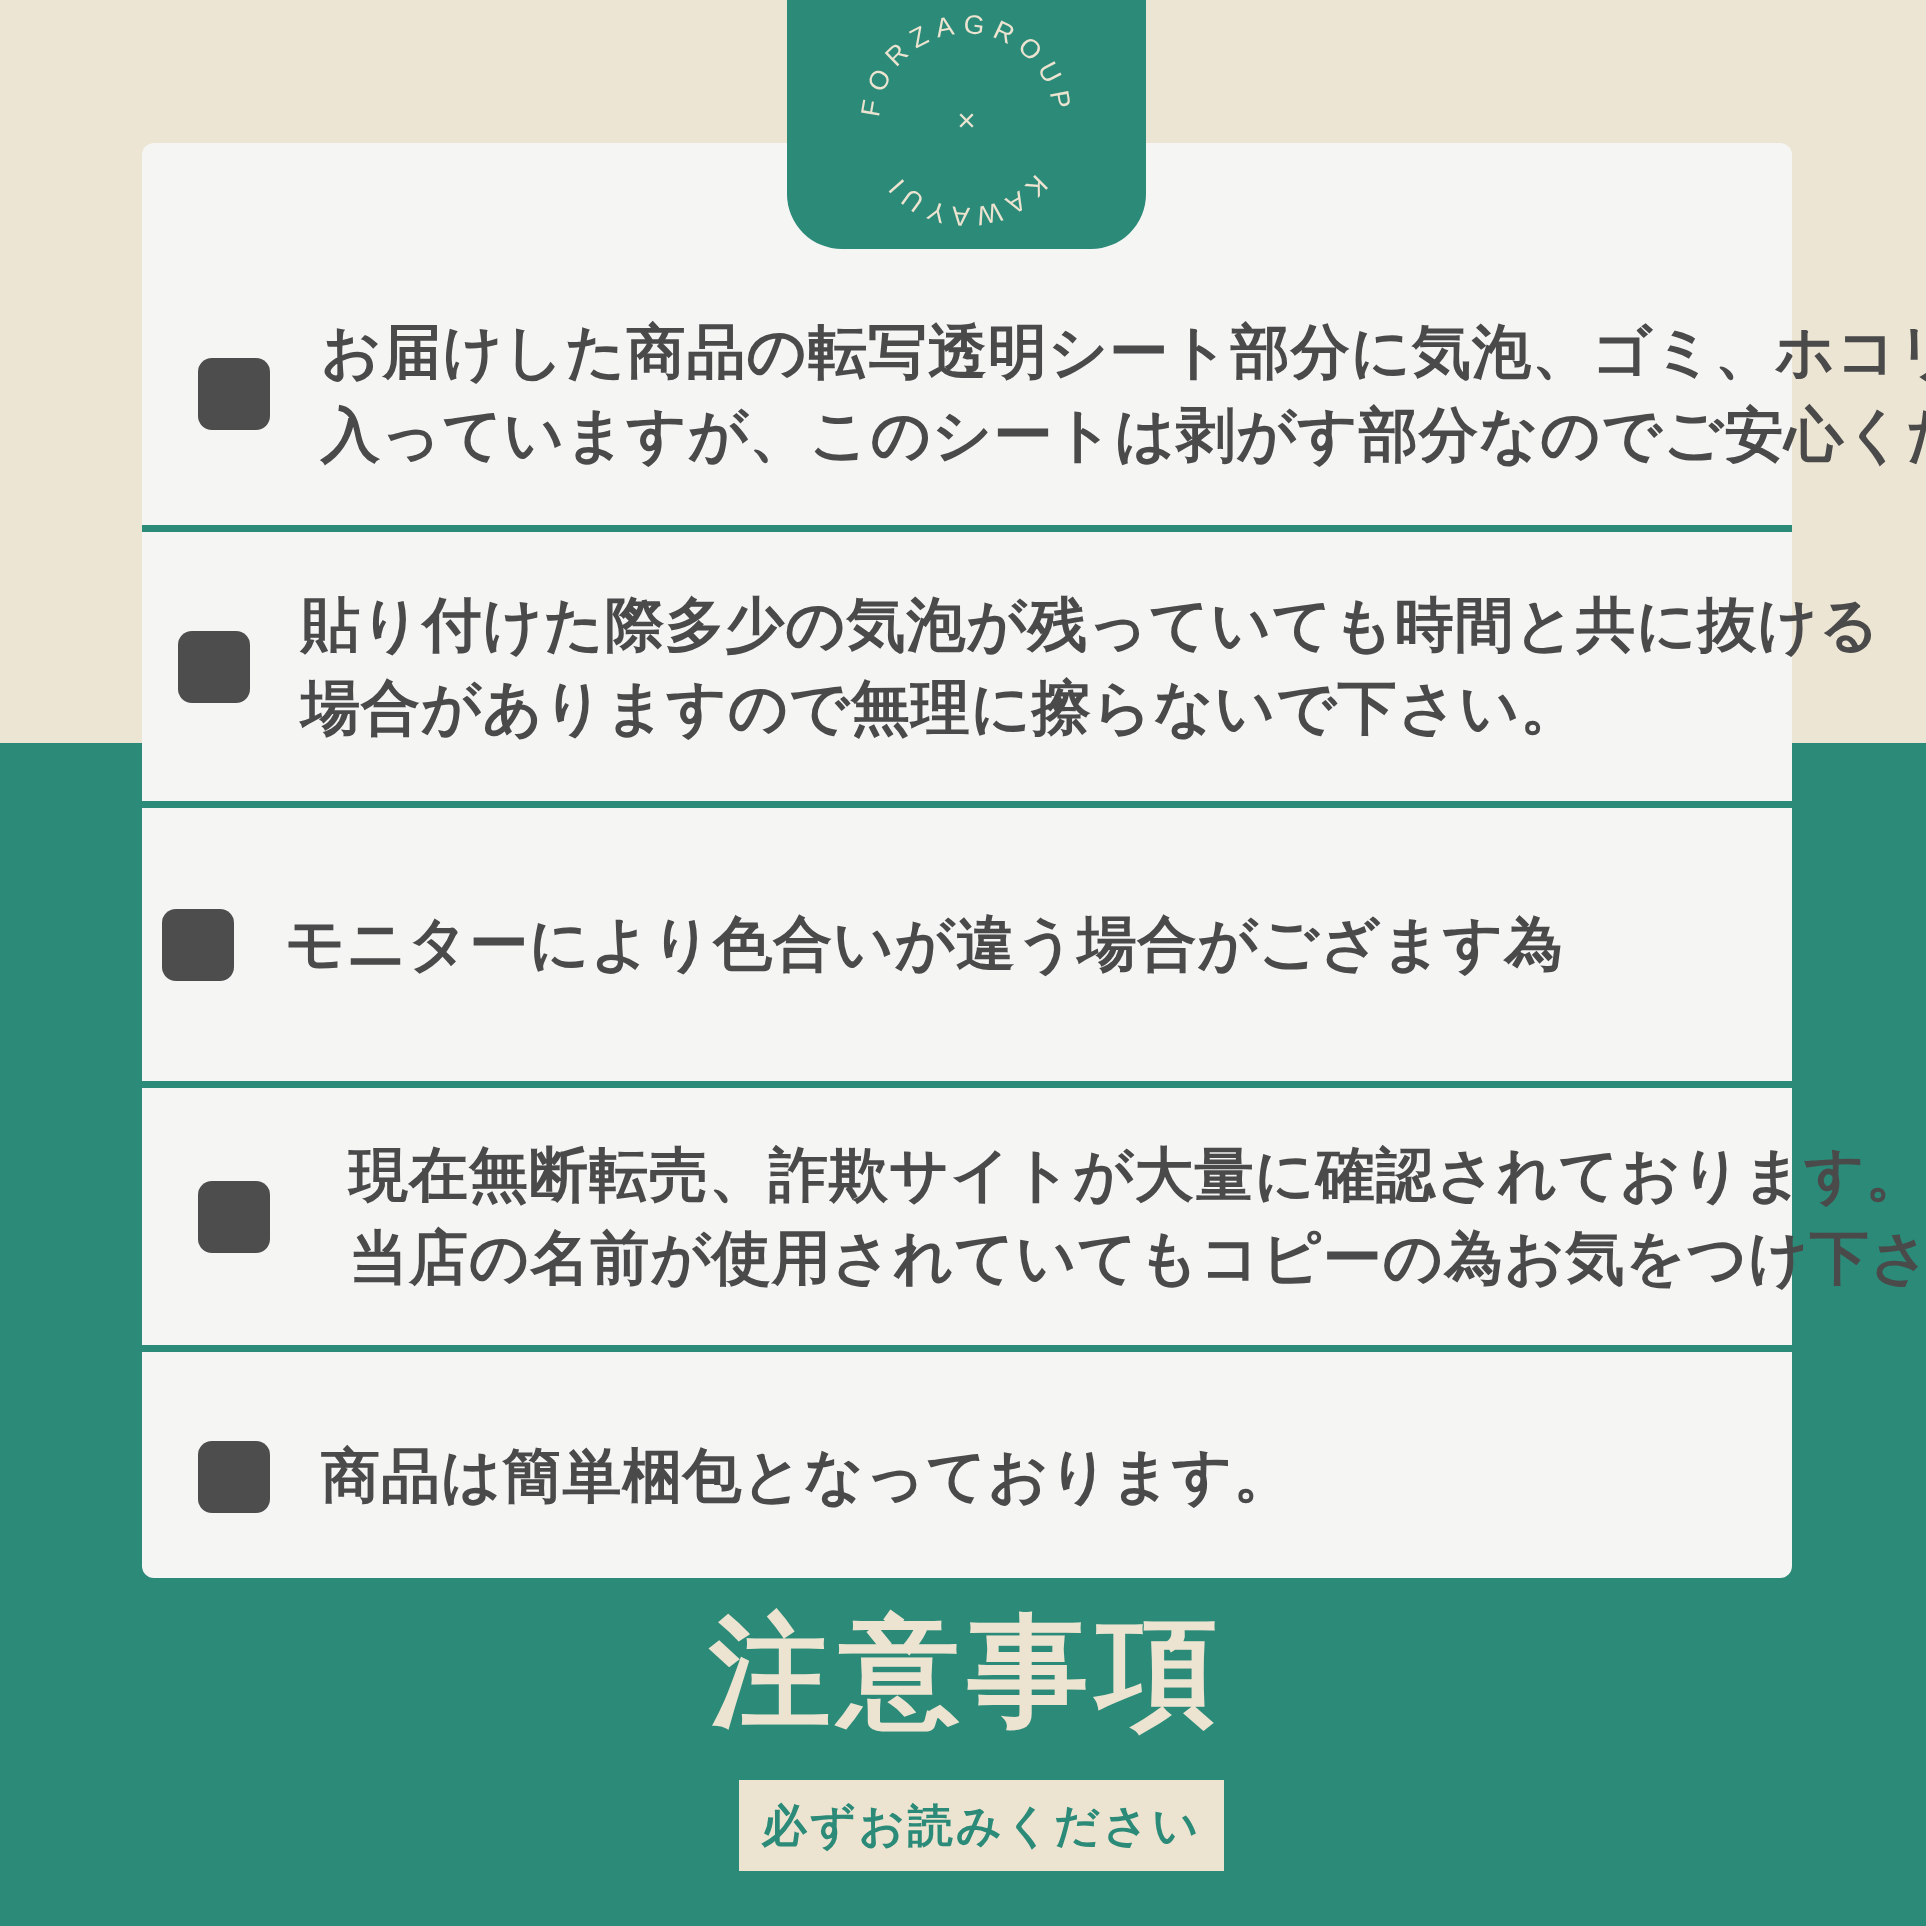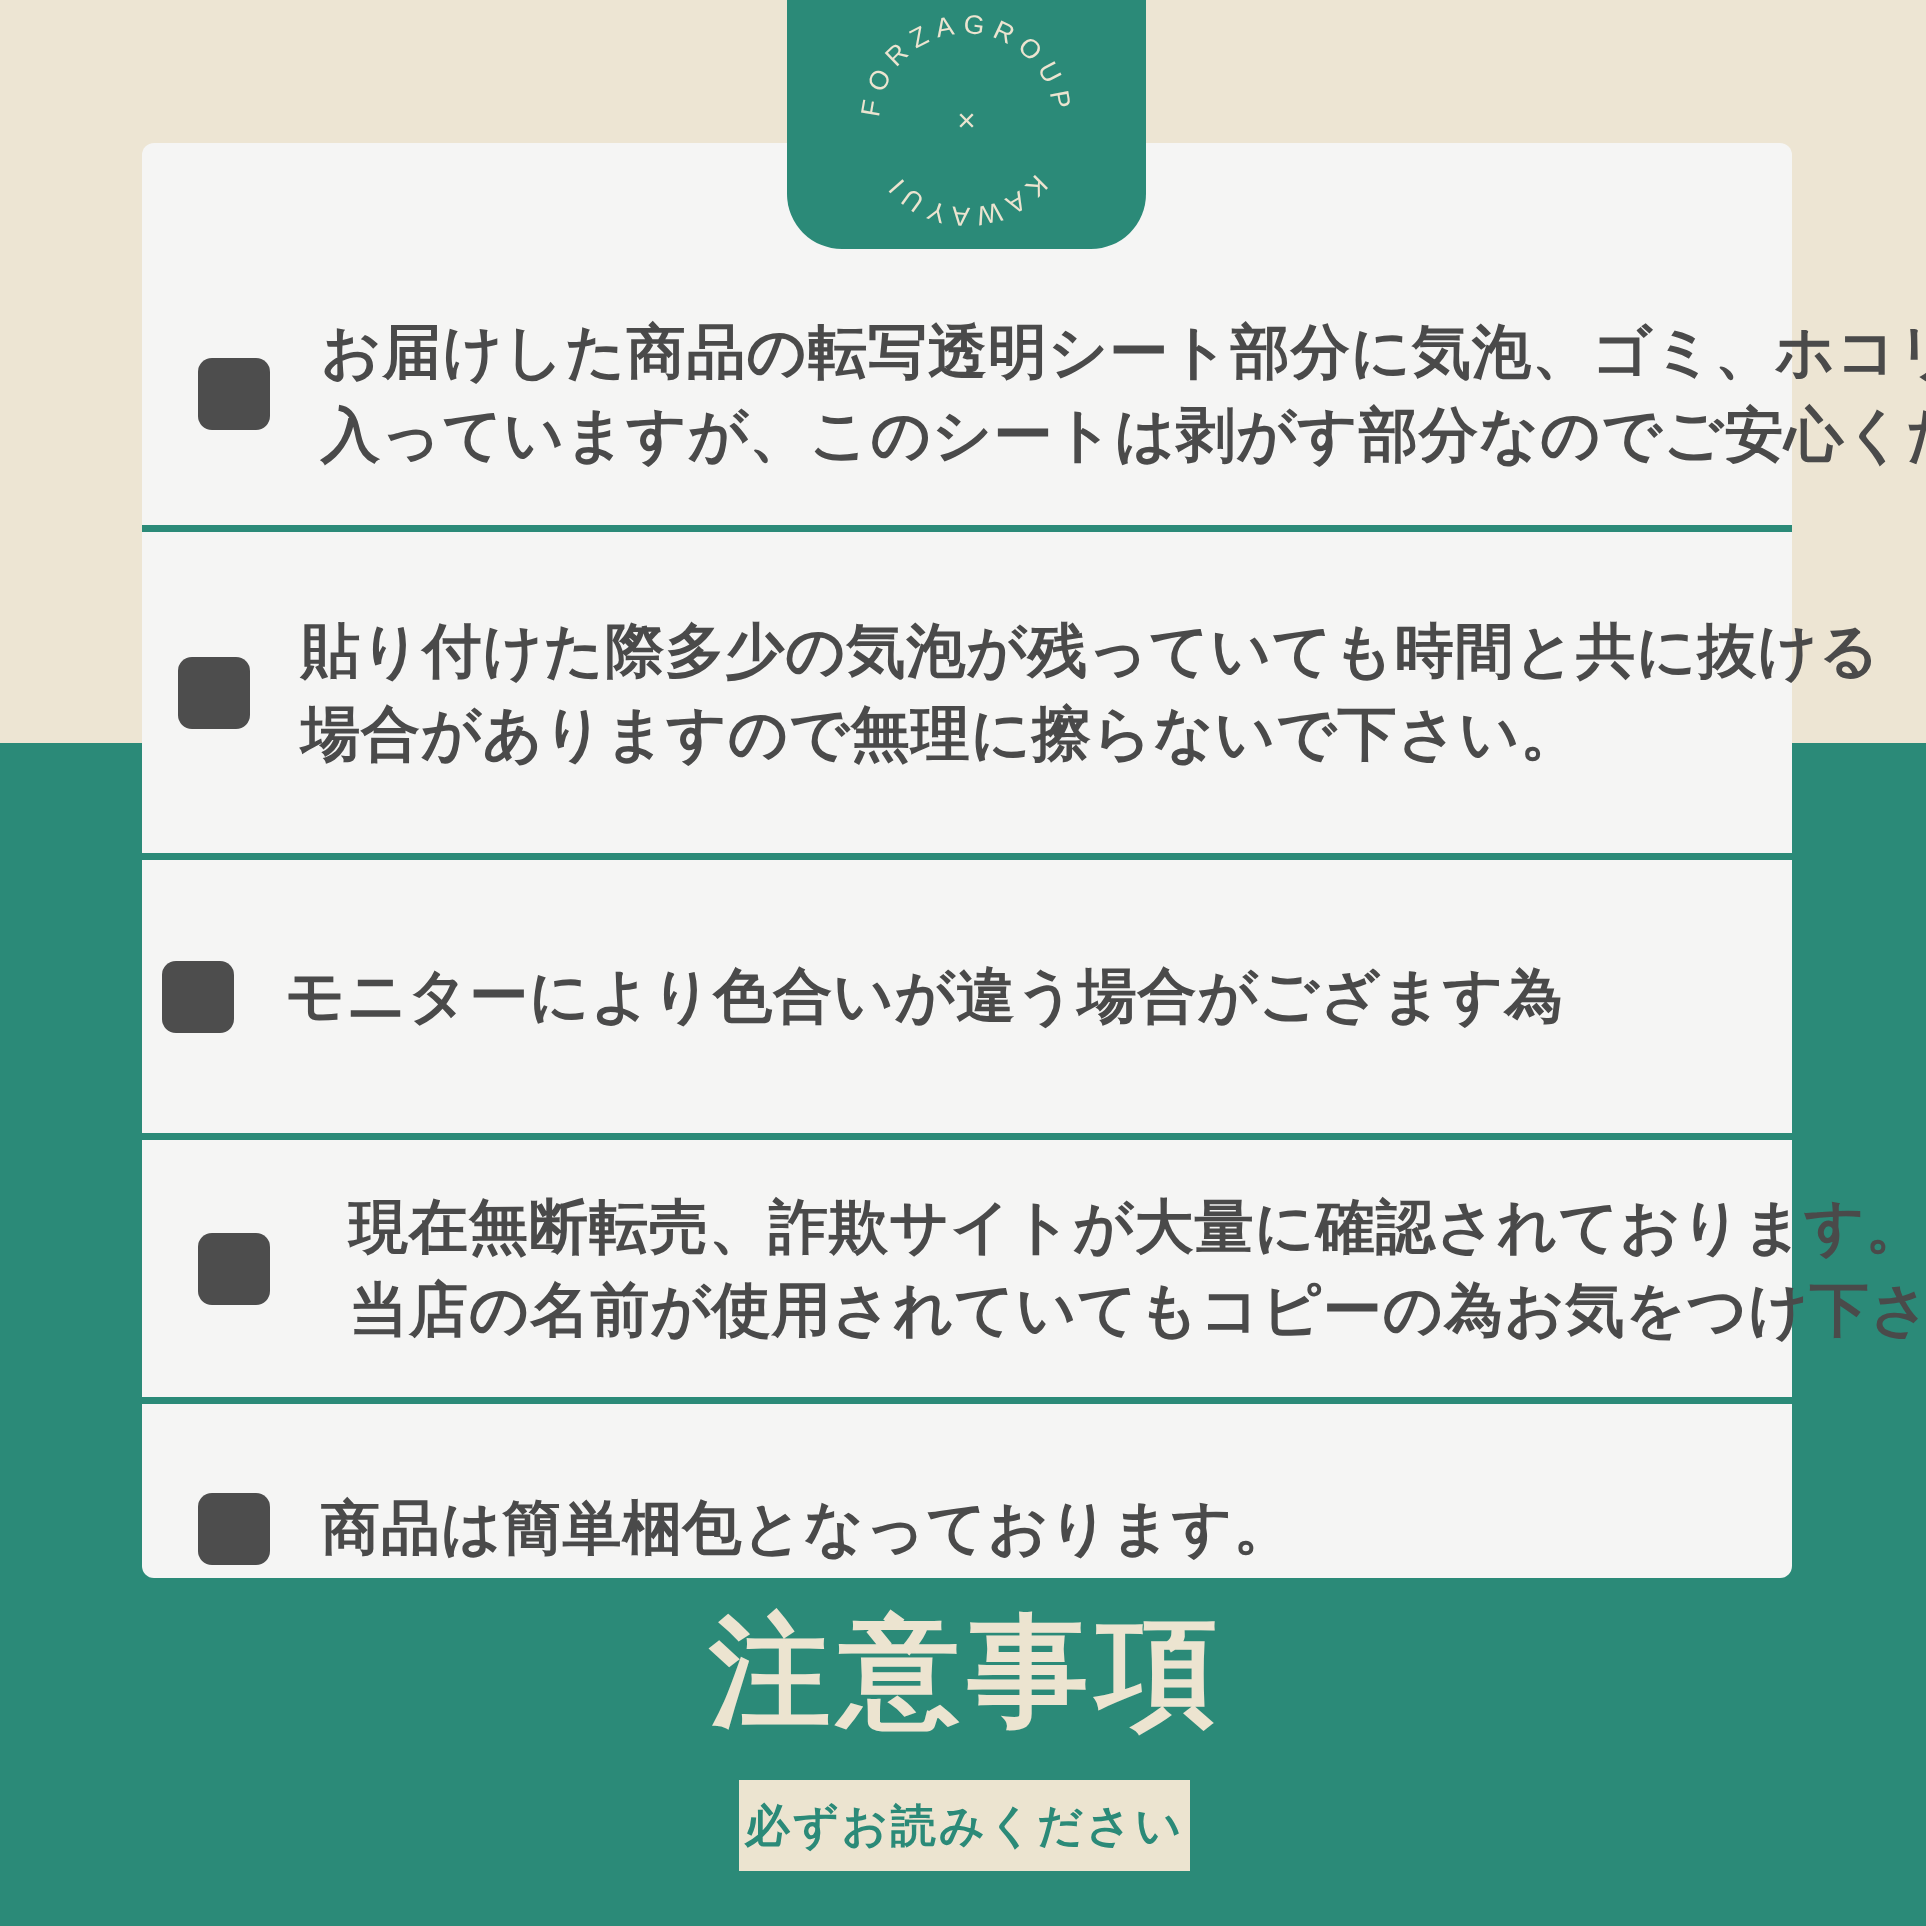--- a/index.html
+++ b/index.html
@@ -38,21 +38,21 @@
     display: flex;
     align-items: center;
     box-sizing: border-box;
     padding-left: 56px;
     flex: none;
   }
   .section + .section {
     border-top: 7px solid #2b8a78;
   }
   .s1 { height: 382px; padding-top: 119px; } 
-  .s2 { height: 328px; padding-left: 36px; }
+  .s2 { height: 276px; padding-left: 36px; }
   .s3 { height: 280px; padding-left: 20px; }
   .s4 { height: 264px; gap: 28px; }
   .s5 { height: 256px; }
   .checkbox {
     width: 72px;
     height: 72px;
     flex: none;
     background: #4d4d4d;
     border-radius: 14px;
   }
@@ -96,21 +96,21 @@
     color: #ece4d0;
     font-size: 121px;
     font-weight: bold;
     letter-spacing: 8px;
     line-height: 131px;
   }
   .footer-box {
     position: absolute;
     top: 1780px;
     left: 739px;
-    width: 451px;
+    width: 485px;
     height: 91px;
     background: #ece4d0;
     display: flex;
     align-items: center;
     justify-content: center;
   }
   .footer-box-text {
     color: #2b8a78;
     font-size: 45px;
     font-weight: bold;

